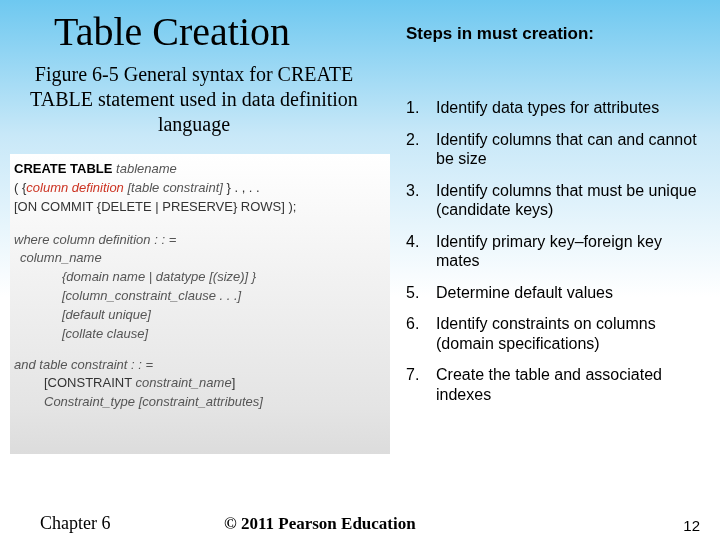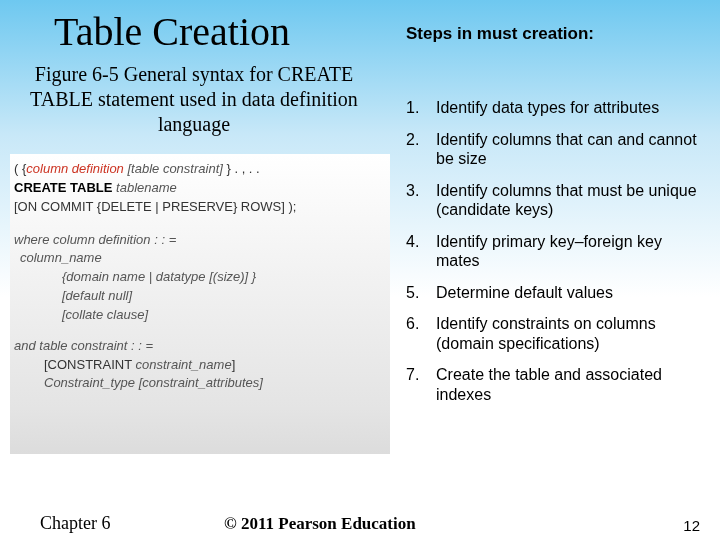--- a/index.html
+++ b/index.html
@@ -108,31 +108,32 @@
 </style>
 </head>
 <body>
 
 <div class="title">Table Creation</div>
 
 <div class="caption">Figure 6-5 General syntax for CREATE TABLE statement used in data definition language</div>
 
 <div class="syntax-box">
   <div>
-    <span>( {</span><span class="red">column definition</span><span class="ital">  [table constraint]</span><span> } . , . .</span>
+    <span class="kw">CREATE TABLE</span><span class="ital"> tablename</span>
   </div>
   <div>
-    <span class="kw">CREATE TABLE</span><span class="ital"> tablename</span>
+    <span>( {</span><span class="red">column definition</span><span class="ital">  [table constraint]</span><span> } . , . .</span>
   </div>
   <div>[ON COMMIT {DELETE | PRESERVE} ROWS] );</div>
   <div style="height:14px"></div>
   <div class="ital">where column definition : : =</div>
   <div class="ital" style="padding-left:6px">column_name</div>
   <span class="ind2 ital">{domain name | datatype [(size)] }</span>
-  <span class="ind2 ital">[default null]</span>
+  <span class="ind2 ital">[column_constraint_clause . . .]</span>
+  <span class="ind2 ital">[default unique]</span>
   <span class="ind2 ital">[collate clause]</span>
   <div style="height:12px"></div>
   <div class="ital">and table constraint : : =</div>
   <span class="ind1">
     <span>[CONSTRAINT </span><span class="ital">constraint_name</span><span>]</span>
   </span>
   <span class="ind1">
     <span class="ital">Constraint_type </span><span class="ital">[constraint_attributes]</span>
   </span>
 </div>

